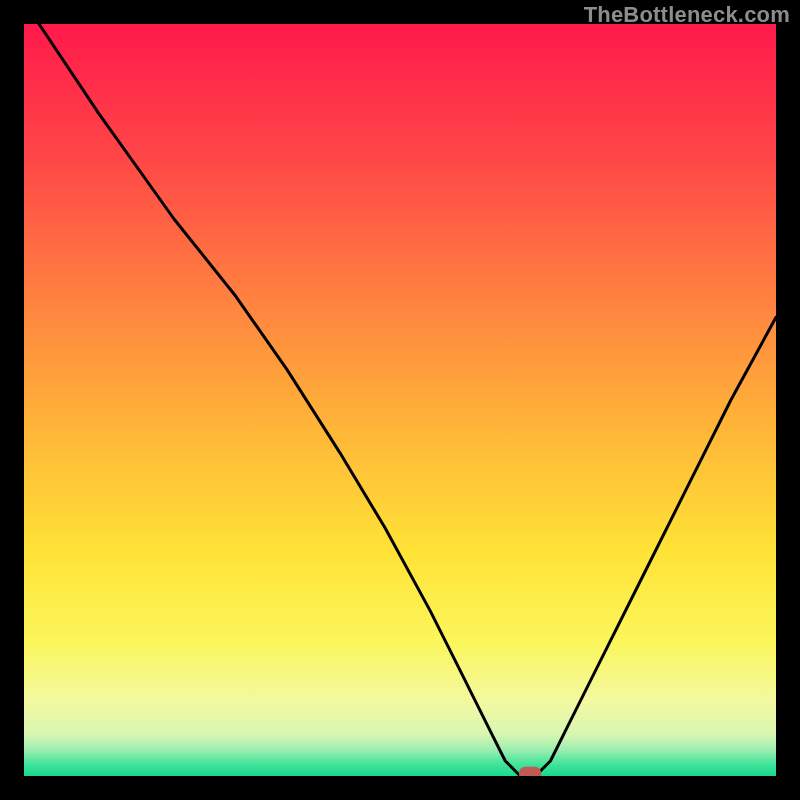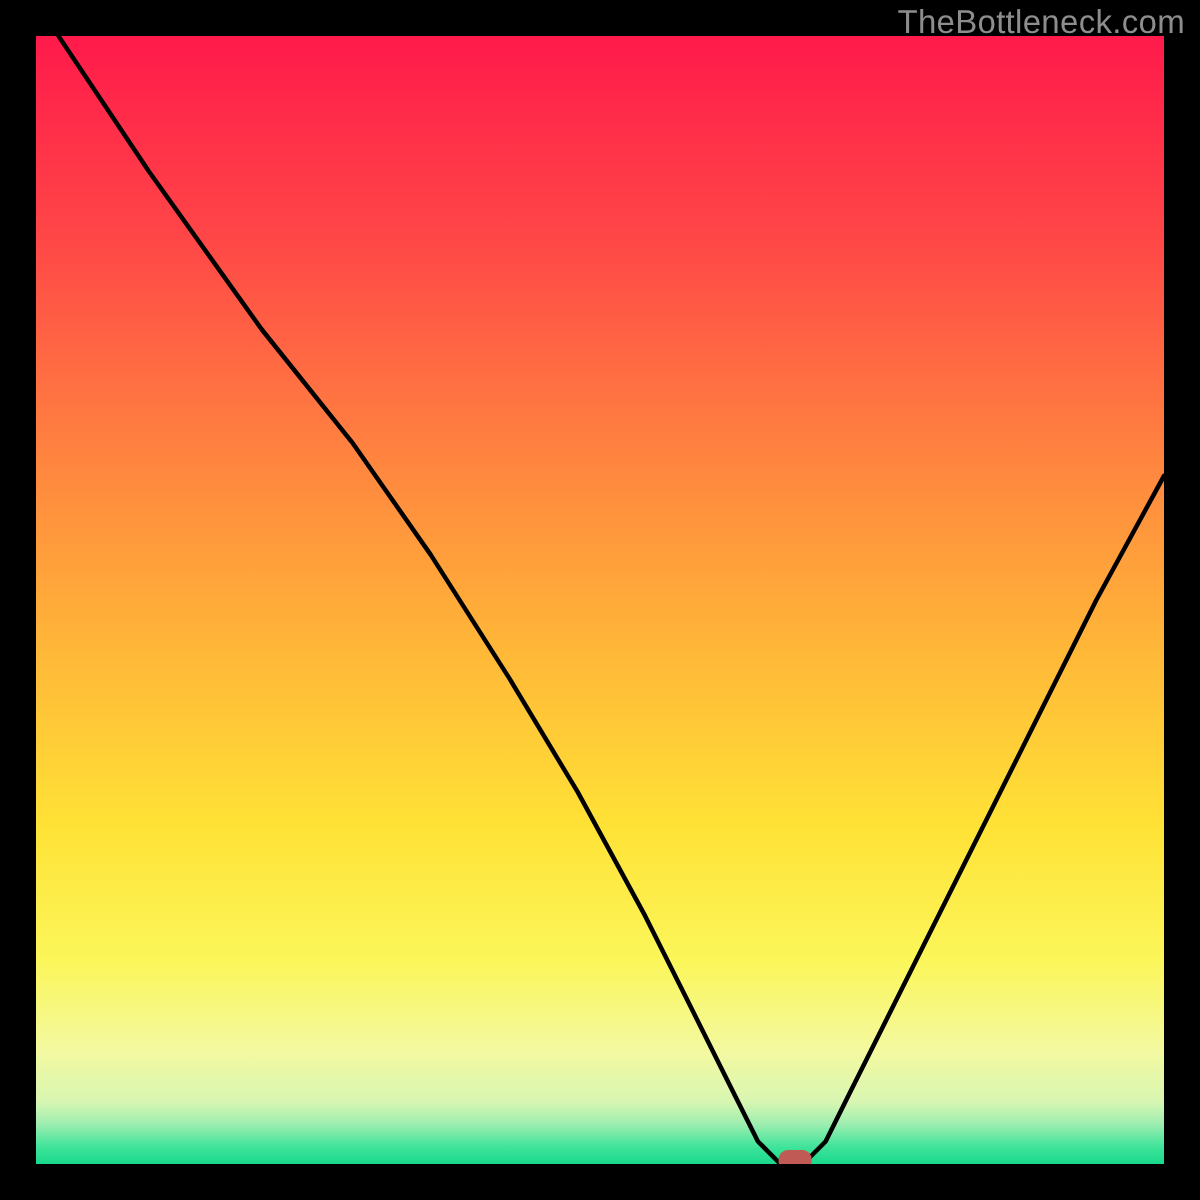--- a/index.html
+++ b/index.html
@@ -30,21 +30,21 @@
     display: block;
     width: 752px;
     height: 752px;
   }
   .watermark {
     position: absolute;
     top: 2px;
     right: 10px;
     font-family: Arial, Helvetica, sans-serif;
     font-size: 22px;
-    font-weight: normal;
+    font-weight: bold;
     color: #8d8d8d;
     letter-spacing: 0.2px;
   }
   .curve {
     fill: none;
     stroke: #000;
     stroke-width: 3;
     stroke-linecap: round;
     stroke-linejoin: round;
   }

